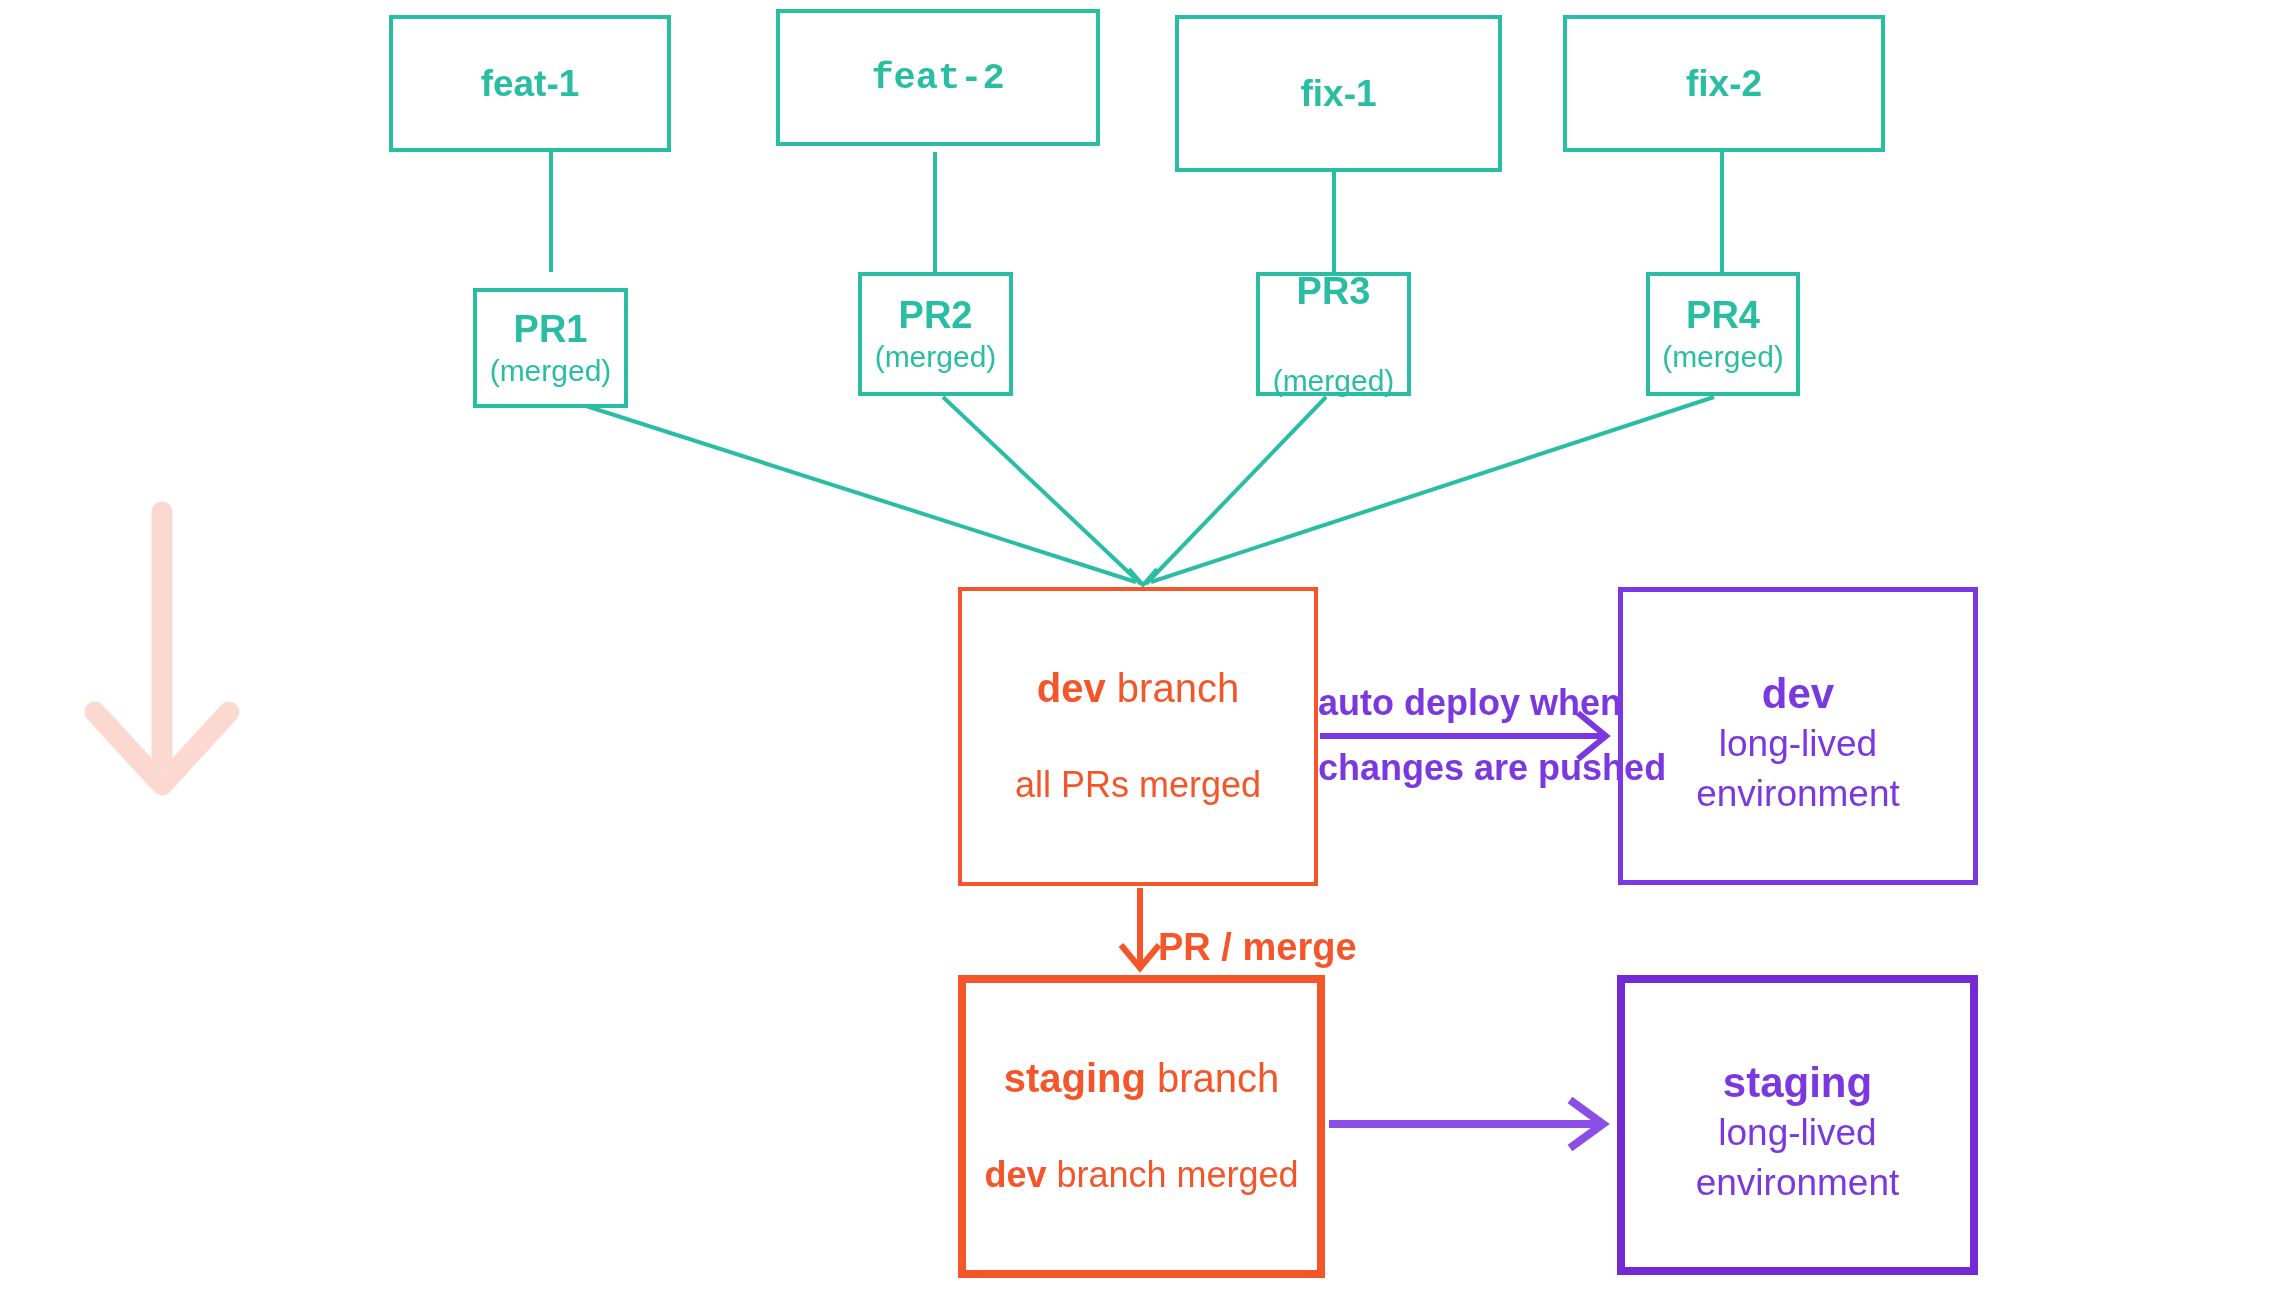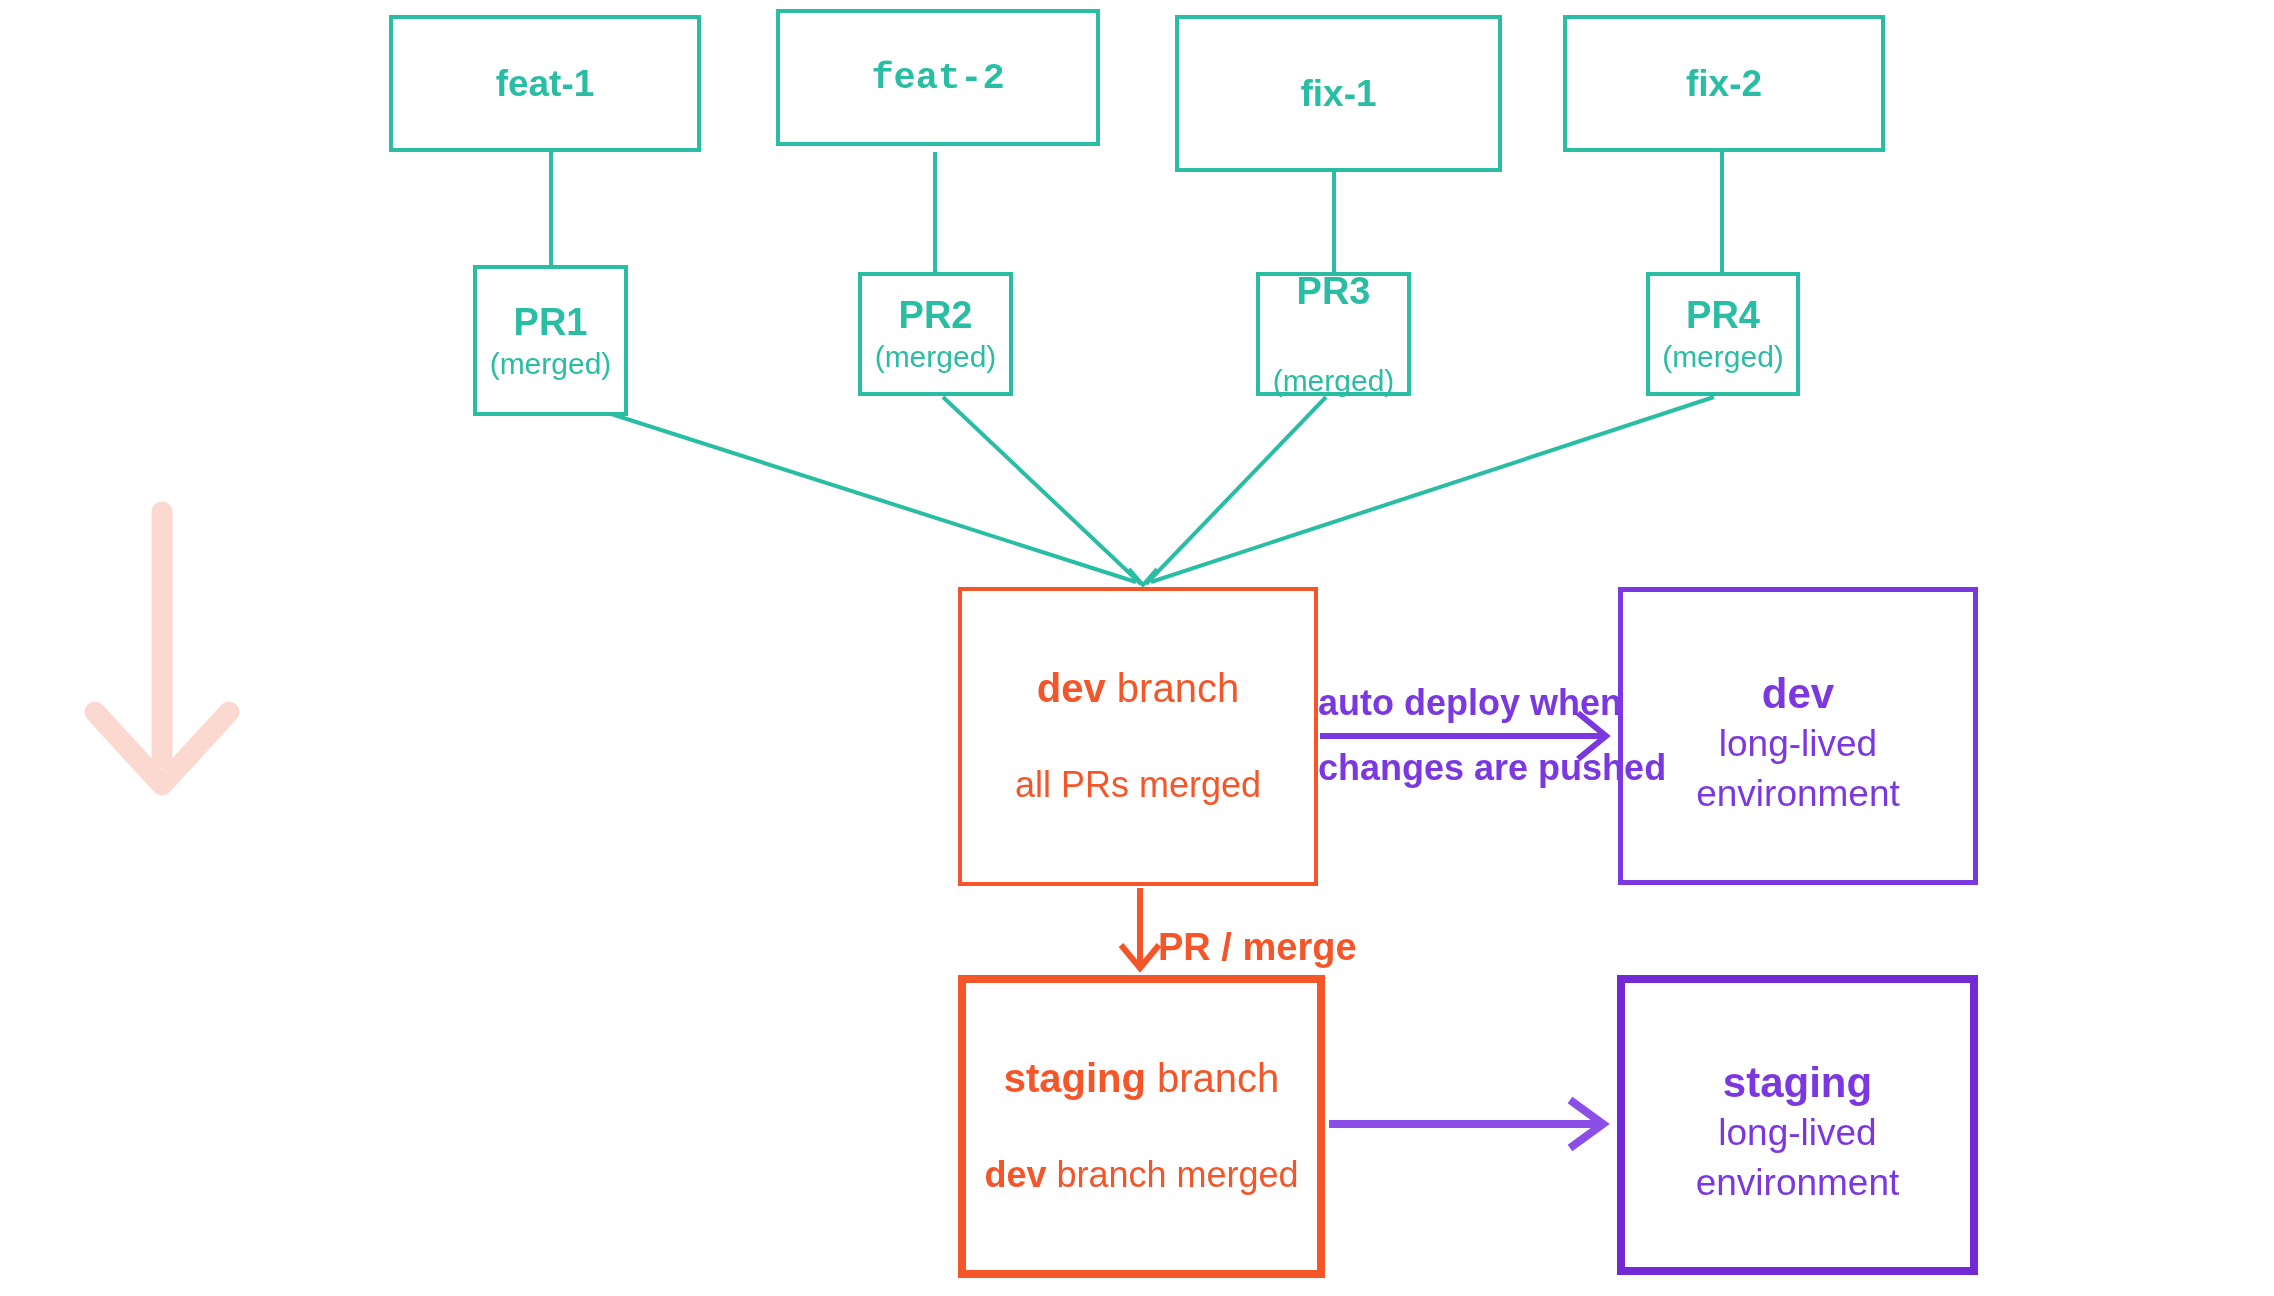--- a/index.html
+++ b/index.html
@@ -87,34 +87,34 @@
       <line class="s-purple" x1="1320" y1="736" x2="1604" y2="736" stroke-width="6"></line>
       <polyline class="s-purple" points="1578,713 1606,736 1578,759" stroke-width="6"></polyline>
     </g>
 
     <g>
       <line class="s-purple-light" x1="1329" y1="1124" x2="1598" y2="1124" stroke-width="8"></line>
       <polyline class="s-purple-light" points="1570,1100 1603,1124 1570,1148" stroke-width="8"></polyline>
     </g>
   </svg>
 
-  <div class="box topbox" style="left:389px;top:15px;width:312px;height:137px;">
+  <div class="box topbox" style="left:389px;top:15px;width:282px;height:137px;">
     <span>feat-1</span>
   </div>
   <div class="box topbox" style="left:776px;top:9px;width:324px;height:137px;font-family:Liberation Mono, monospace;">
     <span>feat-2</span>
   </div>
   <div class="box topbox" style="left:1175px;top:15px;width:327px;height:157px;">
     <span>fix-1</span>
   </div>
   <div class="box topbox" style="left:1563px;top:15px;width:322px;height:137px;">
     <span>fix-2</span>
   </div>
 
-  <div class="box prbox" style="left:473px;top:265px;width:155px;height:151px;">
+  <div class="box prbox" style="left:473px;top:288px;width:155px;height:120px;">
     <div class="pr-title">PR1</div>
     <div class="pr-sub">(merged)</div>
   </div>
   <div class="box prbox" style="left:858px;top:272px;width:155px;height:124px;text-align:right;">
     <div class="pr-title">PR2</div>
     <div class="pr-sub">(merged)</div>
   </div>
   <div class="box prbox" style="left:1256px;top:272px;width:155px;height:124px;gap:48px;">
     <div class="pr-title">PR3</div>
     <div class="pr-sub">(merged)</div>

